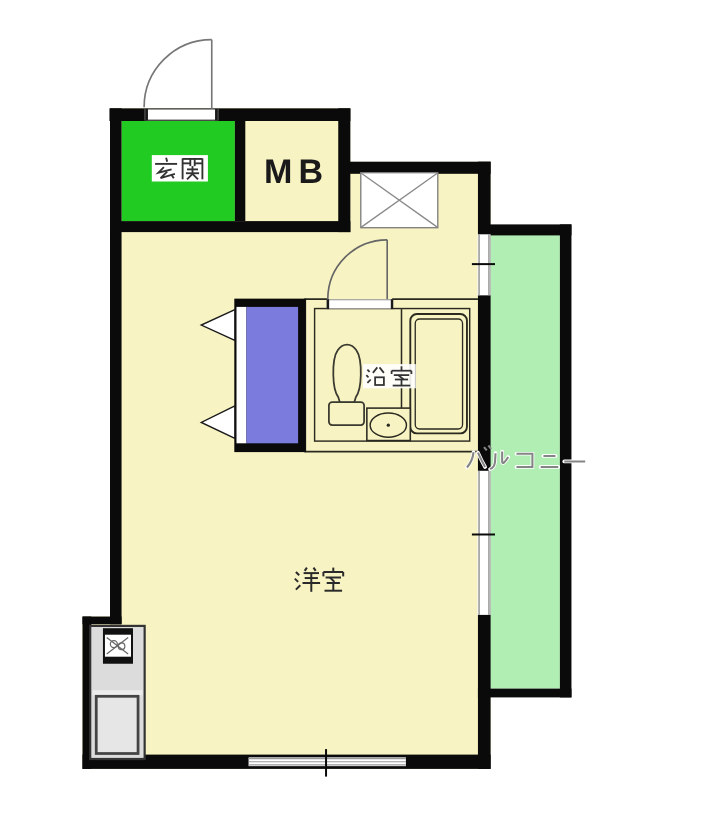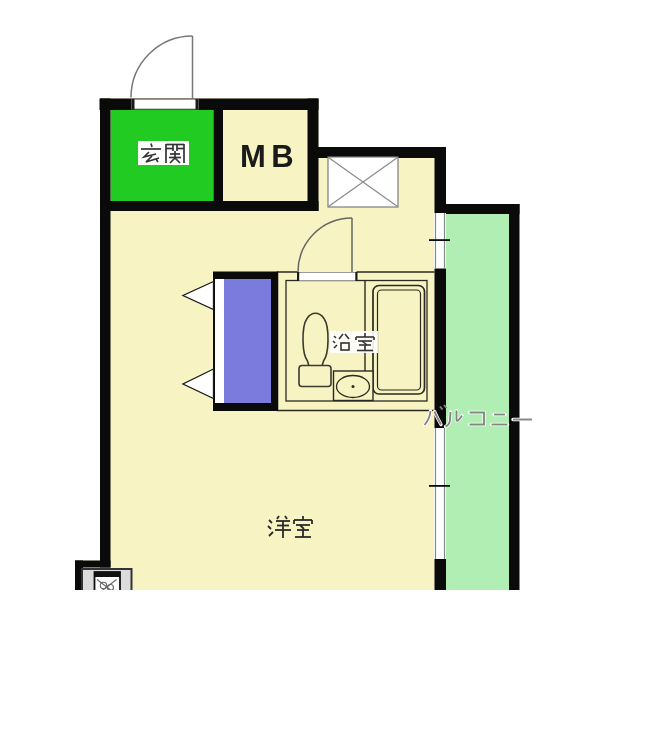--- a/index.html
+++ b/index.html
@@ -1,16 +1,16 @@
 <!DOCTYPE html>
 <html><head>
 <meta charset="utf-8">
 <style>
   html,body{margin:0;padding:0;background:#ffffff;}
-  #stage{position:relative;width:652px;height:590px;background:#ffffff;font-family:"Liberation Sans", sans-serif;}
+  #stage{position:relative;width:652px;height:742px;background:#ffffff;font-family:"Liberation Sans", sans-serif;}
   svg{position:absolute;left:0;top:0;}
 </style>
 </head>
 <body>
 <div id="stage">
 <svg width="652" height="742" viewBox="0 0 652 742">
 
   <rect x="0" y="0" width="652" height="742" fill="#ffffff"></rect>
 
   <polygon points="100,98.5 318.5,98.5 318.5,147 446,147 446,699 75,699 75,560.5 100,560.5" fill="#f7f3c3"></polygon>

